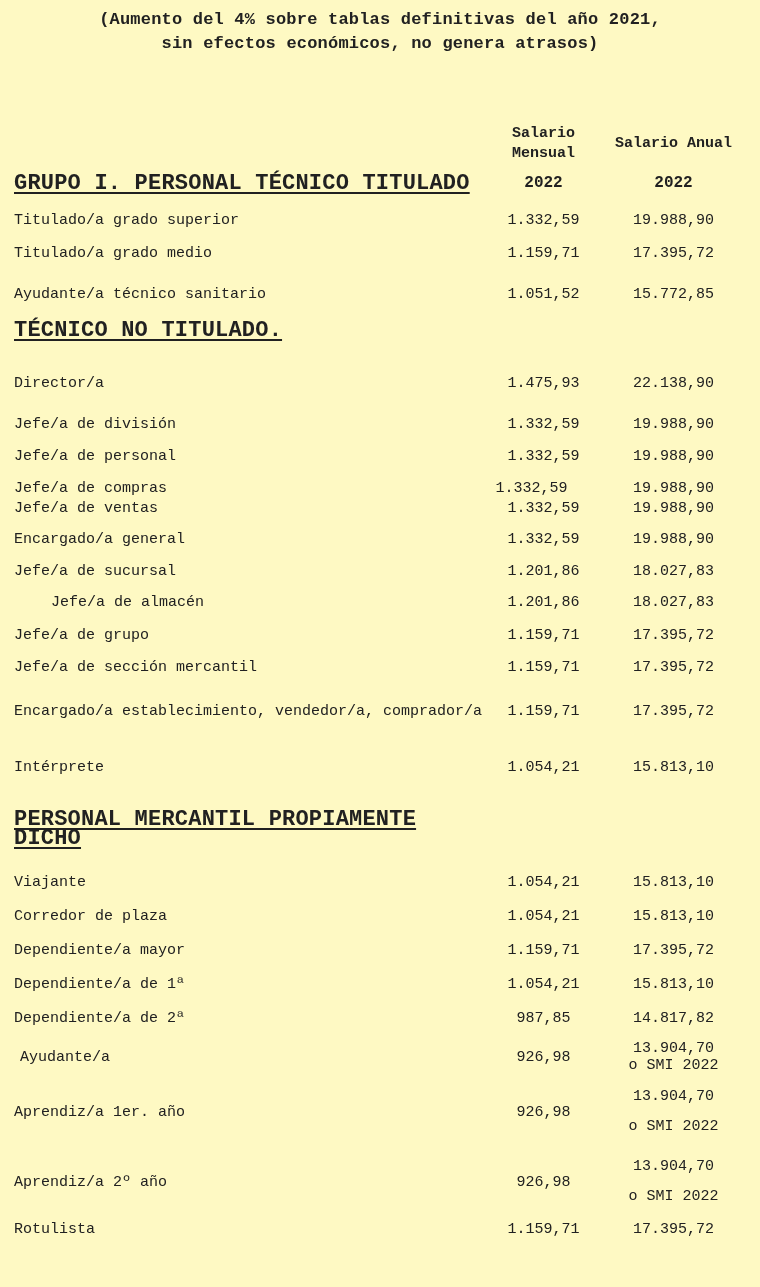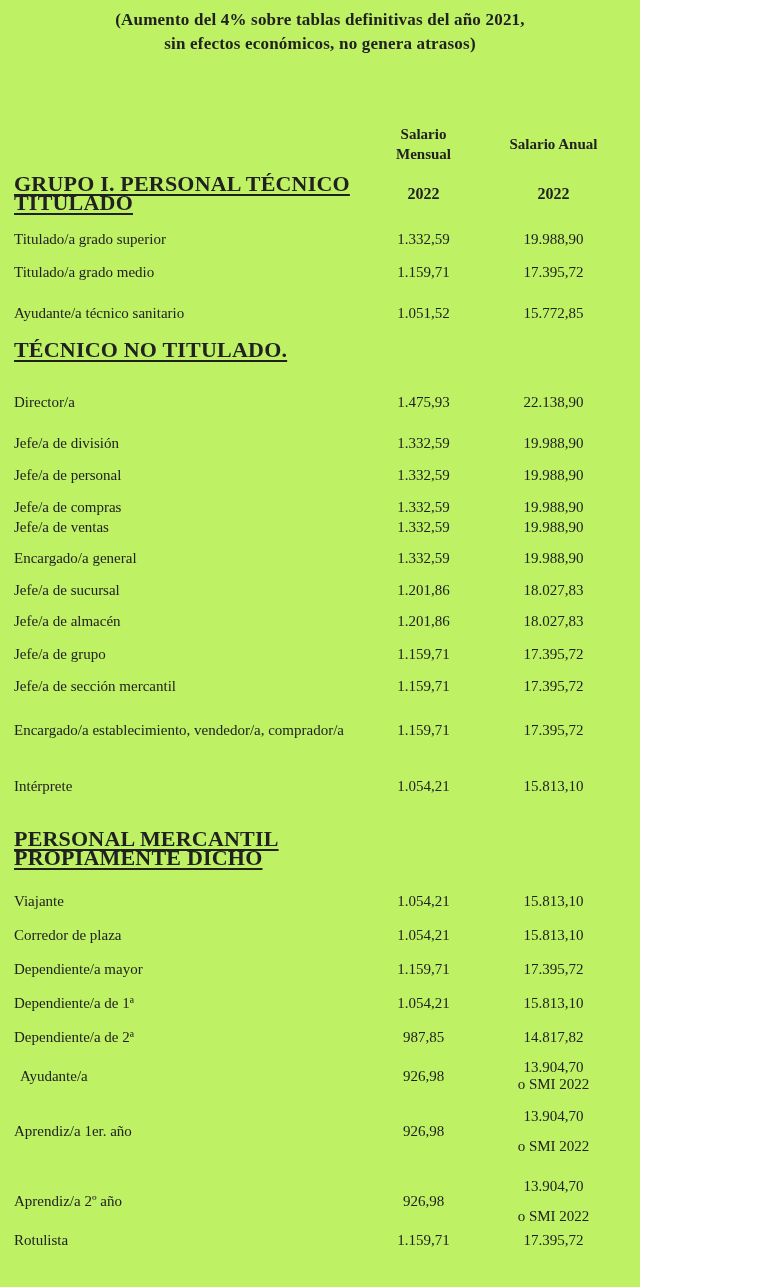--- a/index.html
+++ b/index.html
@@ -1,21 +1,21 @@
 <!DOCTYPE html>
 <html><head>
 <meta charset="utf-8">
 <style>
   html,body{margin:0;padding:0;background:#ffffff;}
   .page{
     position:relative;
-    width:640px;height:1287px;
-    background:#bef264;
+    width:760px;height:1287px;
+    background:#fef9c3;
     overflow:hidden;
-    font-family:Liberation Serif, serif;
+    font-family:Liberation Mono, monospace;
     color:#212121;
     box-sizing:border-box;
   }
   .title{
     padding-top:8px;
     text-align:center;
     font-weight:bold;
     font-size:17px;
     line-height:24px;
     letter-spacing:0.2px;
@@ -106,41 +106,41 @@
         <div class="row" style="margin-top: 22px;">
           <div class="c-label">Jefe/a de división</div>
           <div class="c-month">1.332,59</div>
           <div class="c-annual">19.988,90</div>
         </div>
         <div class="row" style="margin-top: 13px;">
           <div class="c-label">Jefe/a de personal</div>
           <div class="c-month">1.332,59</div>
           <div class="c-annual">19.988,90</div>
         </div>
-        <div class="row" style="margin-top: 13px;">
+        <div class="row" style="margin-top: 13px; gap: 12px;">
           <div class="c-label">Jefe/a de compras</div>
           <div class="c-month">1.332,59</div>
           <div class="c-annual">19.988,90</div>
         </div>
         <div class="row" style="margin-top: 1px;">
           <div class="c-label">Jefe/a de ventas</div>
           <div class="c-month">1.332,59</div>
           <div class="c-annual">19.988,90</div>
         </div>
         <div class="row" style="margin-top: 12px;">
           <div class="c-label">Encargado/a general</div>
           <div class="c-month">1.332,59</div>
           <div class="c-annual">19.988,90</div>
         </div>
         <div class="row" style="margin-top: 13px;">
           <div class="c-label">Jefe/a de sucursal</div>
           <div class="c-month">1.201,86</div>
           <div class="c-annual">18.027,83</div>
         </div>
-        <div class="row" style="margin-top: 12px;">
+        <div class="row" style="margin-top: 12px; margin-left: 37px;">
           <div class="c-label">Jefe/a de almacén</div>
           <div class="c-month">1.201,86</div>
           <div class="c-annual">18.027,83</div>
         </div>
         <div class="row" style="margin-top: 14px;">
           <div class="c-label">Jefe/a de grupo</div>
           <div class="c-month">1.159,71</div>
           <div class="c-annual">17.395,72</div>
         </div>
         <div class="row" style="margin-top: 13px;">
@@ -205,21 +205,21 @@
           </div>
         </div>
         <div class="row annual-spread" style="margin-top: 10px;">
           <div class="c-label">Aprendiz/a 2º año</div>
           <div class="c-month">926,98</div>
           <div class="c-annual">
             <div class="" style="display: block;">13.904,70</div>
             <div class="" style="display: block;">o SMI 2022</div>
           </div>
         </div>
-        <div class="row" style="">
+        <div class="row" style="margin-top: 8px;">
           <div class="c-label">Rotulista</div>
           <div class="c-month">1.159,71</div>
           <div class="c-annual">17.395,72</div>
         </div>
       </div>
   </div>
 
 </div>
 
 </body></html>

